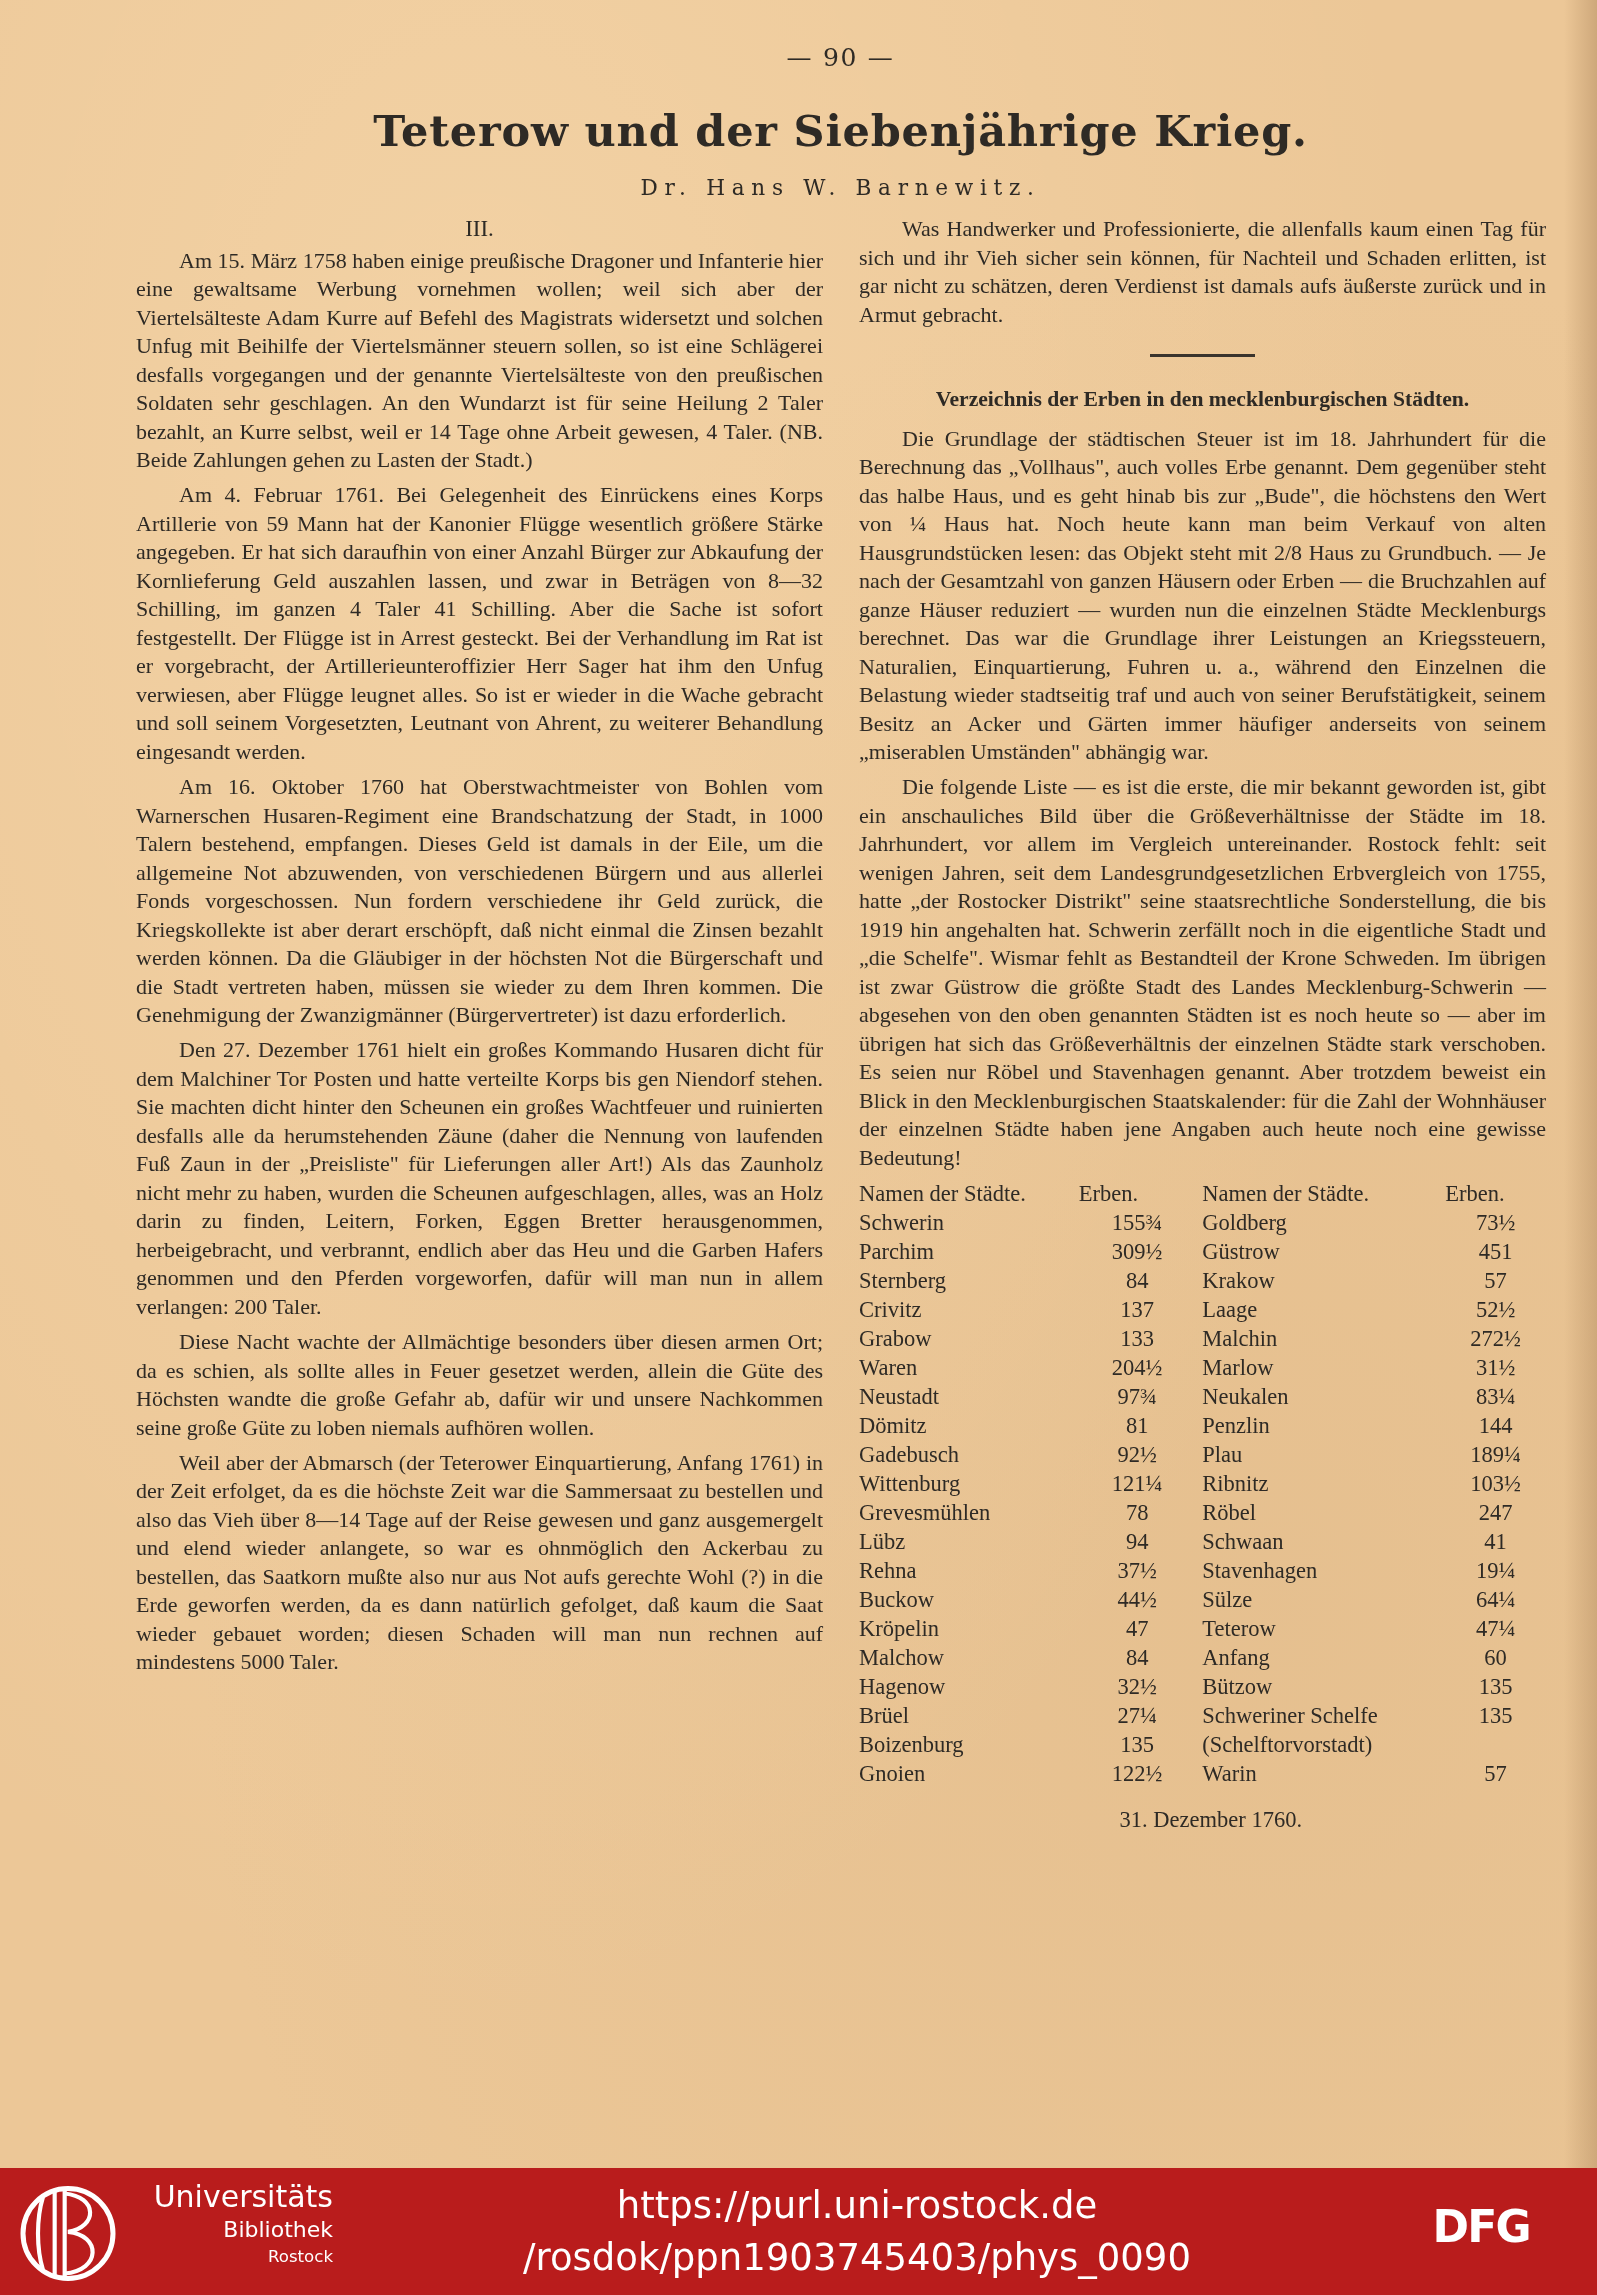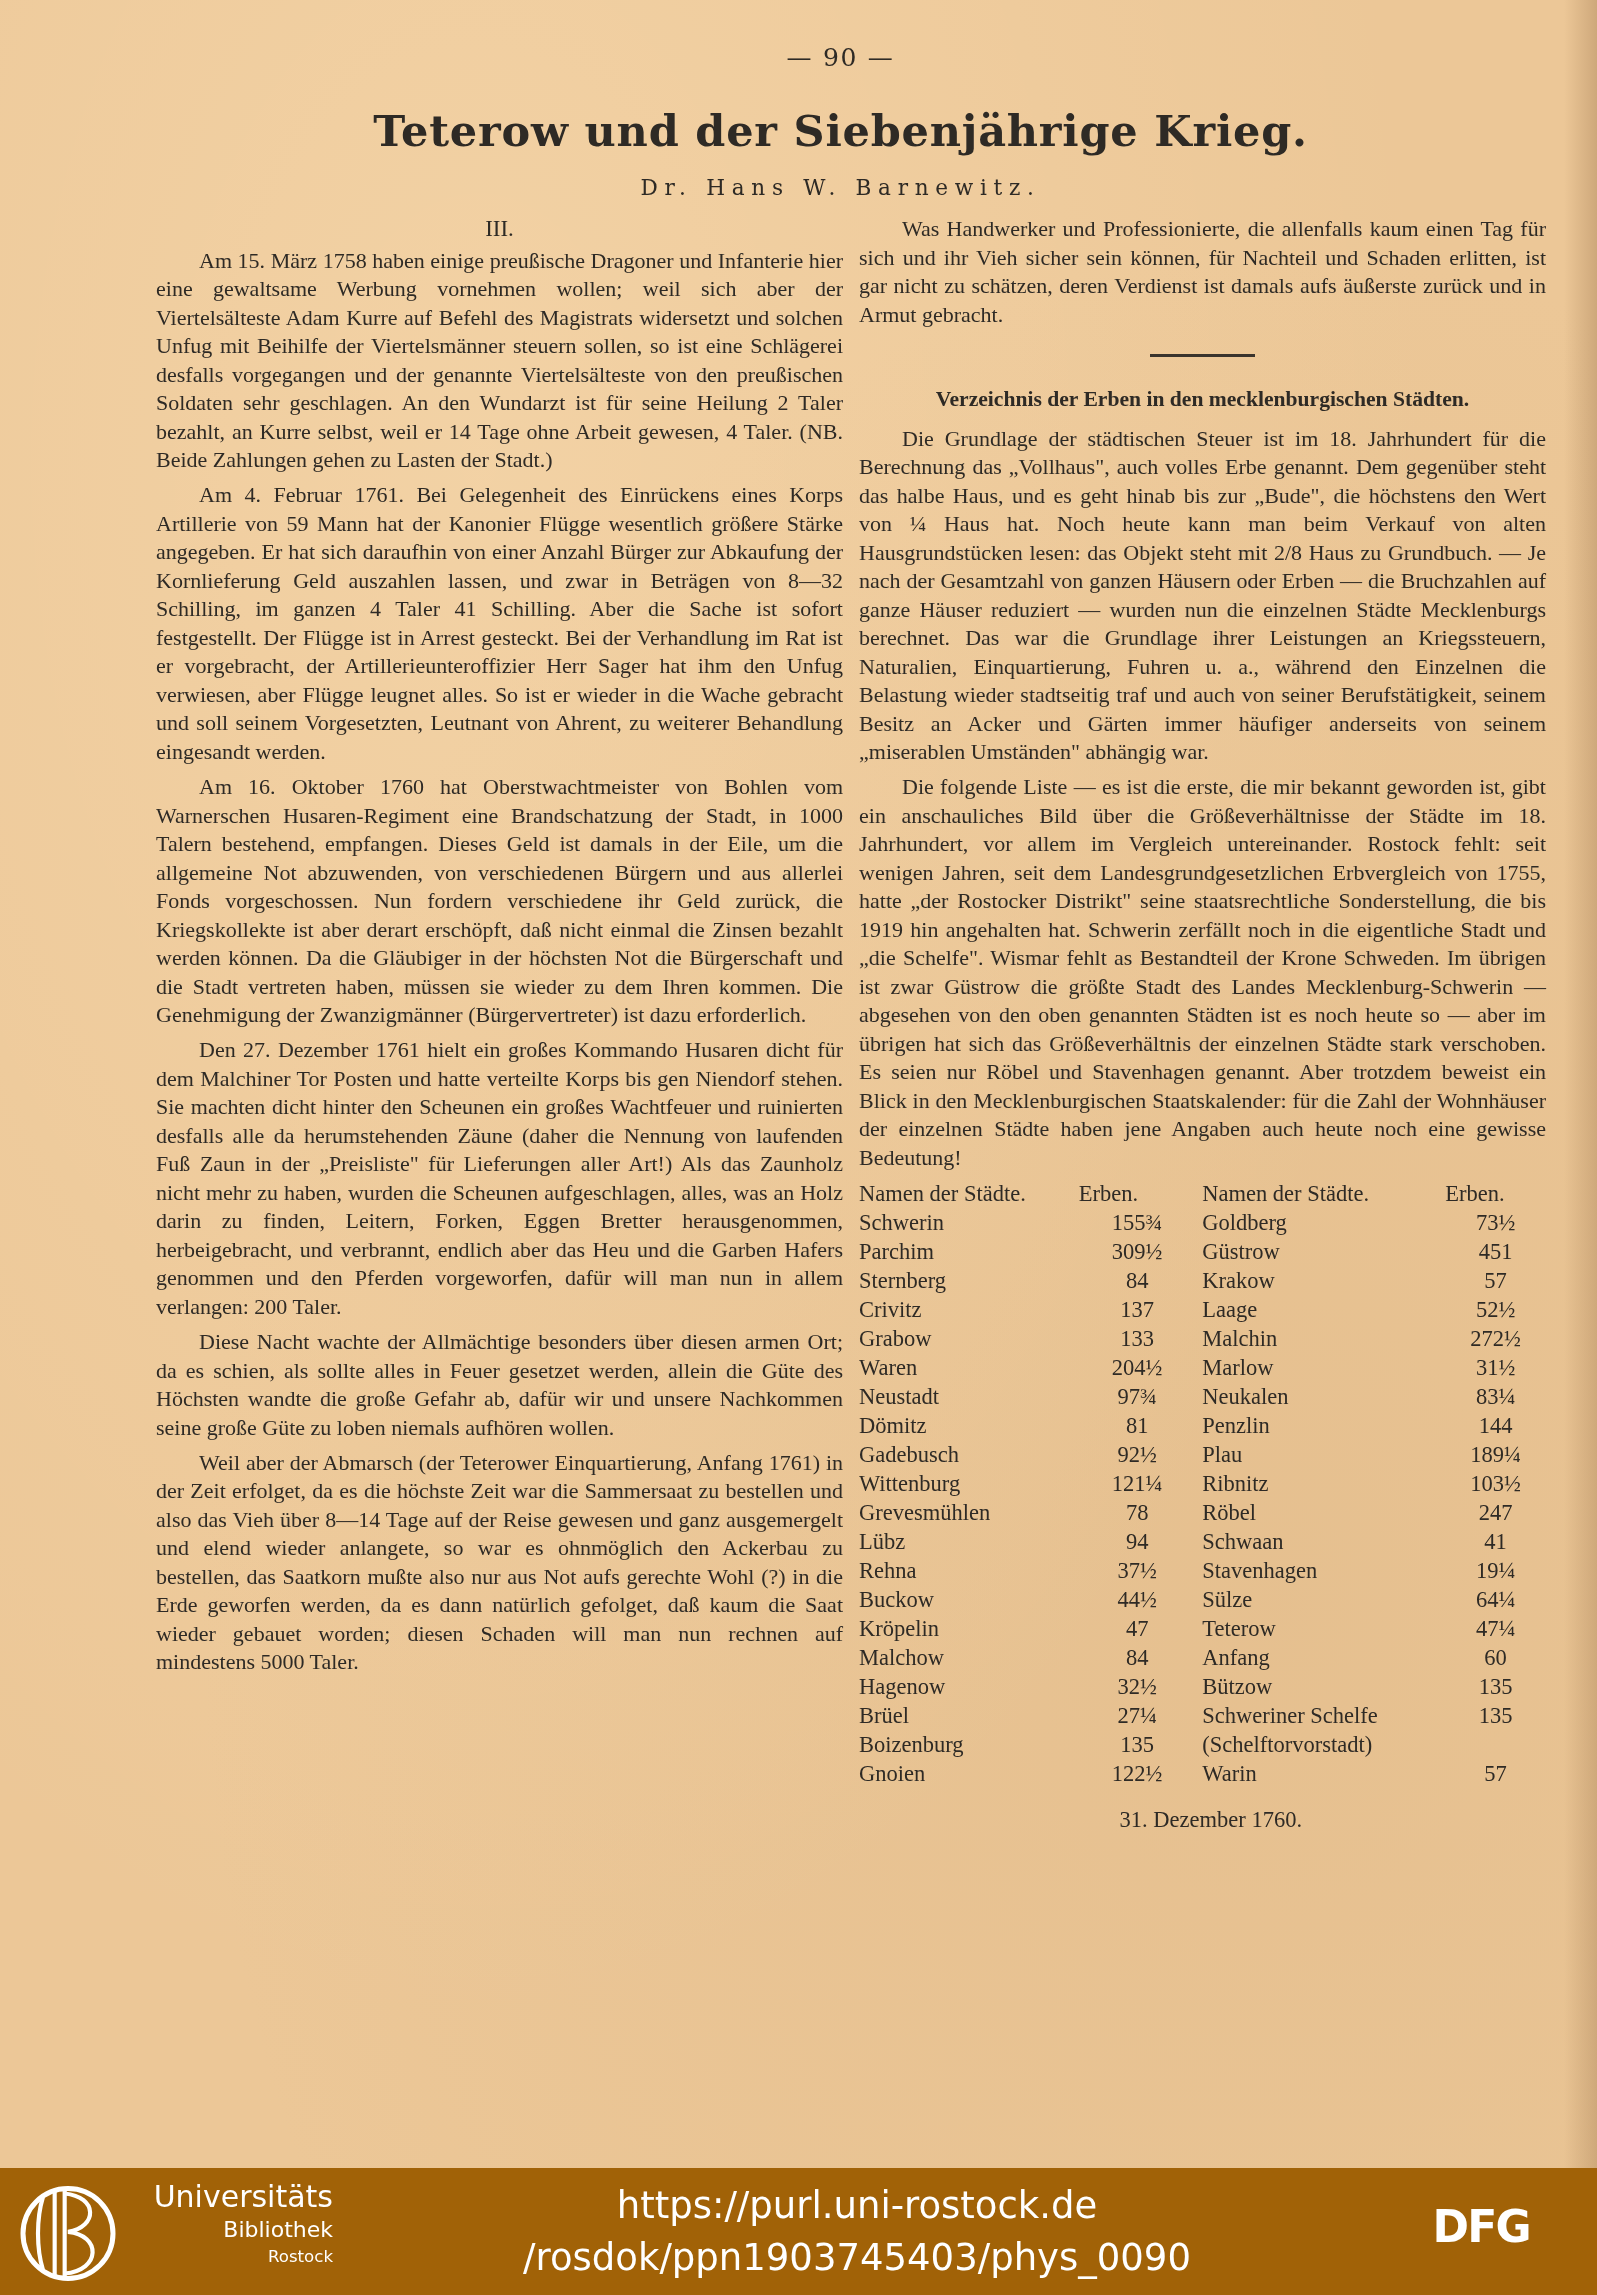--- a/index.html
+++ b/index.html
@@ -24,42 +24,42 @@
   }
   .author {
     position: absolute; top: 175px; left: 0; width: 1681px; text-align: center;
     font-size: 21.6px; letter-spacing: 6.7px;
   }
   .col {
     position: absolute; top: 215px; width: 687px;
     font-size: 22px; line-height: 28.5px; text-align: justify;
     font-family: "Liberation Serif", "DejaVu Serif", serif;
   }
-  .col-left { left: 156px; }
+  .col-left { left: 136px; }
   .col-right { left: 859px; }
   .col p { margin: 0 0 6.7px 0; text-indent: 43px; hyphens: manual; }
   .section-num { text-align: center; margin: 0 0 3.3px 0; font-size: 23px; }
   .divider { width: 105px; height: 2.5px; background: #3a342d; margin: 25px auto 28px auto; }
   .subheading { font-weight: bold; text-align: center; font-size: 21.6px; margin: 0 0 11.6px 0; }
   table.erben {
     width: 687px; border-collapse: collapse; margin-top: 3px;
     font-family: "Liberation Serif", serif; font-size: 22.5px; line-height: 29px;
   }
   table.erben th { font-weight: normal; text-align: left; padding: 0; }
   table.erben td { padding: 0; vertical-align: top; }
   .c-name { width: 218px; }
   .c-val { width: 116px; text-align: center; }
   .c-name2 { width: 241px; padding-left: 6.7px !important; }
   .c-val2 { width: 100px; text-align: center; }
   th.c-val, th.c-val2 { text-align: right; }
   .date-line { text-align: center; margin-top: 18px; font-size: 22.5px; padding-left: 16.6px; }
 
   .footer {
     position: absolute; left: 0; top: 2168px; width: 1597px; height: 127px;
-    background: #a16207; color: #ffffff;
+    background: #b91c1c; color: #ffffff;
     font-family: "DejaVu Sans", sans-serif;
   }
   .logo-mark { position: absolute; left: 18.3px; top: 16.6px; width: 100px; height: 97px; }
   .logo-text { position: absolute; left: 125px; top: 11.6px; text-align: right; width: 208px; }
   .logo-line1 { font-size: 30px; line-height: 33px; }
   .logo-line2 { font-size: 22px; line-height: 33px; }
   .logo-line3 { font-size: 16.6px; line-height: 21.6px; }
   .footer-url { position: absolute; left: 499px; top: 11.6px; width: 716px; text-align: center; font-size: 37px; line-height: 52px; }
   .dfg-logo { position: absolute; right: 67px; top: 33px; font-size: 44px; font-weight: bold; letter-spacing: -1.7px; font-family: "DejaVu Sans", sans-serif; }
 </style>

